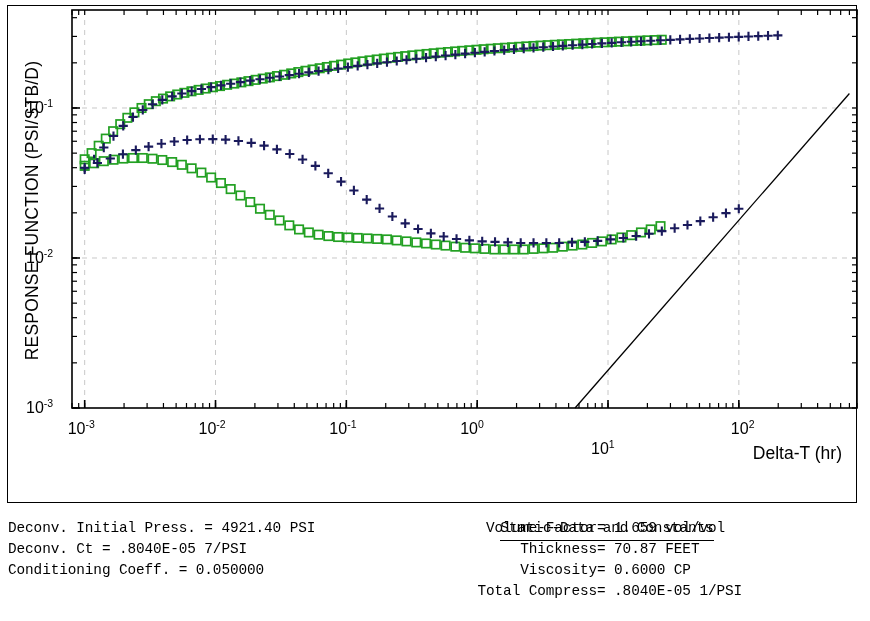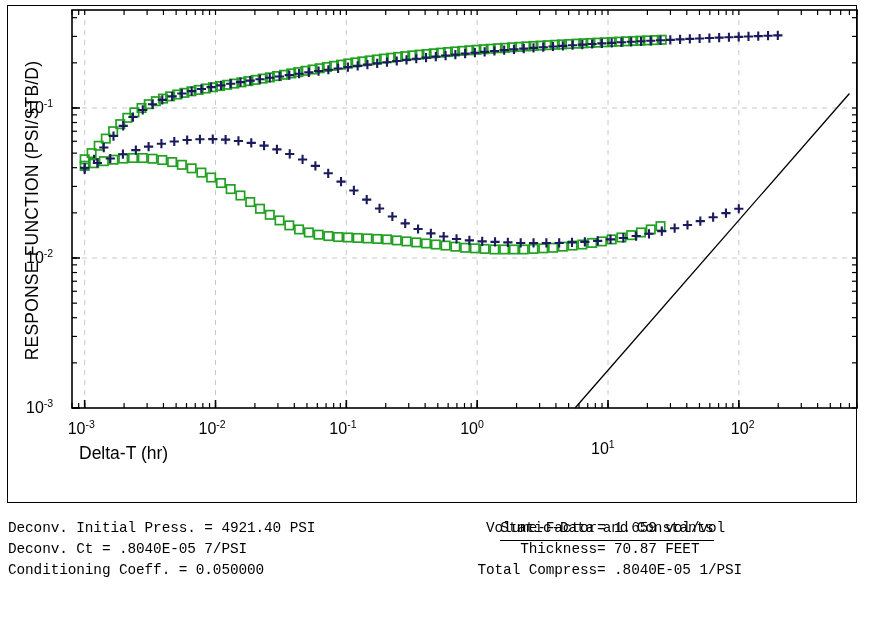--- a/index.html
+++ b/index.html
@@ -9,21 +9,21 @@
   #outer-frame{position:absolute;left:7px;top:5px;width:850px;height:498px;
                border:1.5px solid #000;box-sizing:border-box;}
 
   #plot-wrap{position:absolute;left:0;top:0;width:870px;height:505px;}
   #plot-svg{position:absolute;left:0;top:0;}
 
   #ylabel{position:absolute;left:-168px;top:200px;width:400px;
           transform:rotate(-90deg);transform-origin:center center;
           text-align:center;font-size:17.5px;letter-spacing:.2px;
           white-space:nowrap;}
-  #xlabel{position:absolute;left:79px;top:443px;width:786px;text-align:left;
+  #xlabel{position:absolute;left:56px;top:443px;width:786px;text-align:right;
           font-size:17.5px;}
 
   .tickl{position:absolute;font-size:16px;white-space:nowrap;}
   .tickl sup{font-size:10.5px;vertical-align:super;}
 
   #footer{position:absolute;left:0;top:485px;width:870px;height:114px;
           font-family:"Liberation Mono",monospace;font-size:14.4px;
           letter-spacing:-0.1px;}
   #col-left{position:absolute;left:8px;top:33px;}
   #col-right{position:absolute;left:449px;top:12px;}
@@ -519,16 +519,17 @@
       <div class="frow">Deconv. Ct = .8040E-05 7/PSI</div>
       <div class="frow">Conditioning Coeff. = 0.050000</div>
     </div>
   <div id="col-right">
     <div class="frow">
       <span class="hdr">Static-Data and Constants</span>
     </div>
     <div id="right-rows">
         <div class="frow"><span class="fk" style="width: 148px;">Volume-Factor</span><span>= 1.659 vol/vol</span></div>
         <div class="frow"><span class="fk" style="width: 148px; font-family: Liberation Mono, monospace;">Thickness</span><span>= 70.87 FEET</span></div>
+        <div class="frow"><span class="fk" style="width: 148px;">Viscosity</span><span>= 0.6000 CP</span></div>
         <div class="frow"><span class="fk" style="width: 148px;">Total Compress</span><span>= .8040E-05 1/PSI</span></div>
       </div>
   </div>
 </div>
 
 </body></html>

